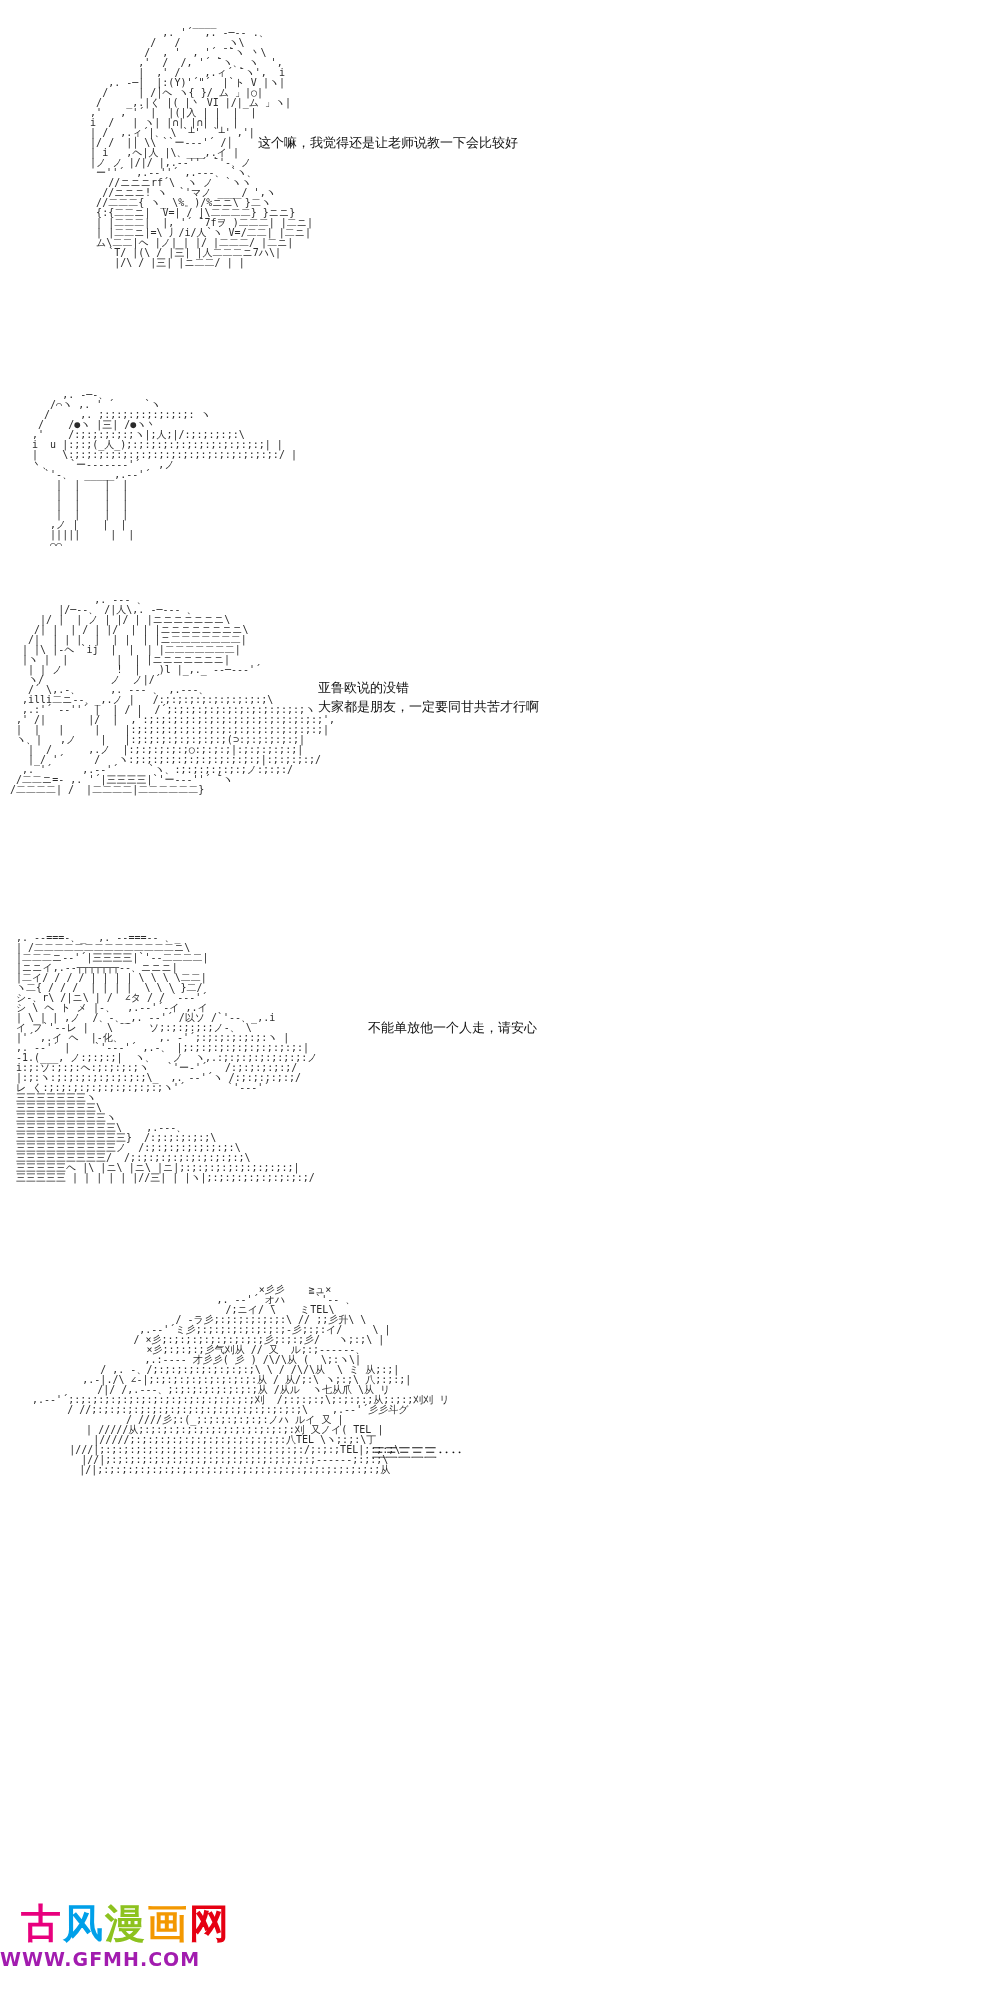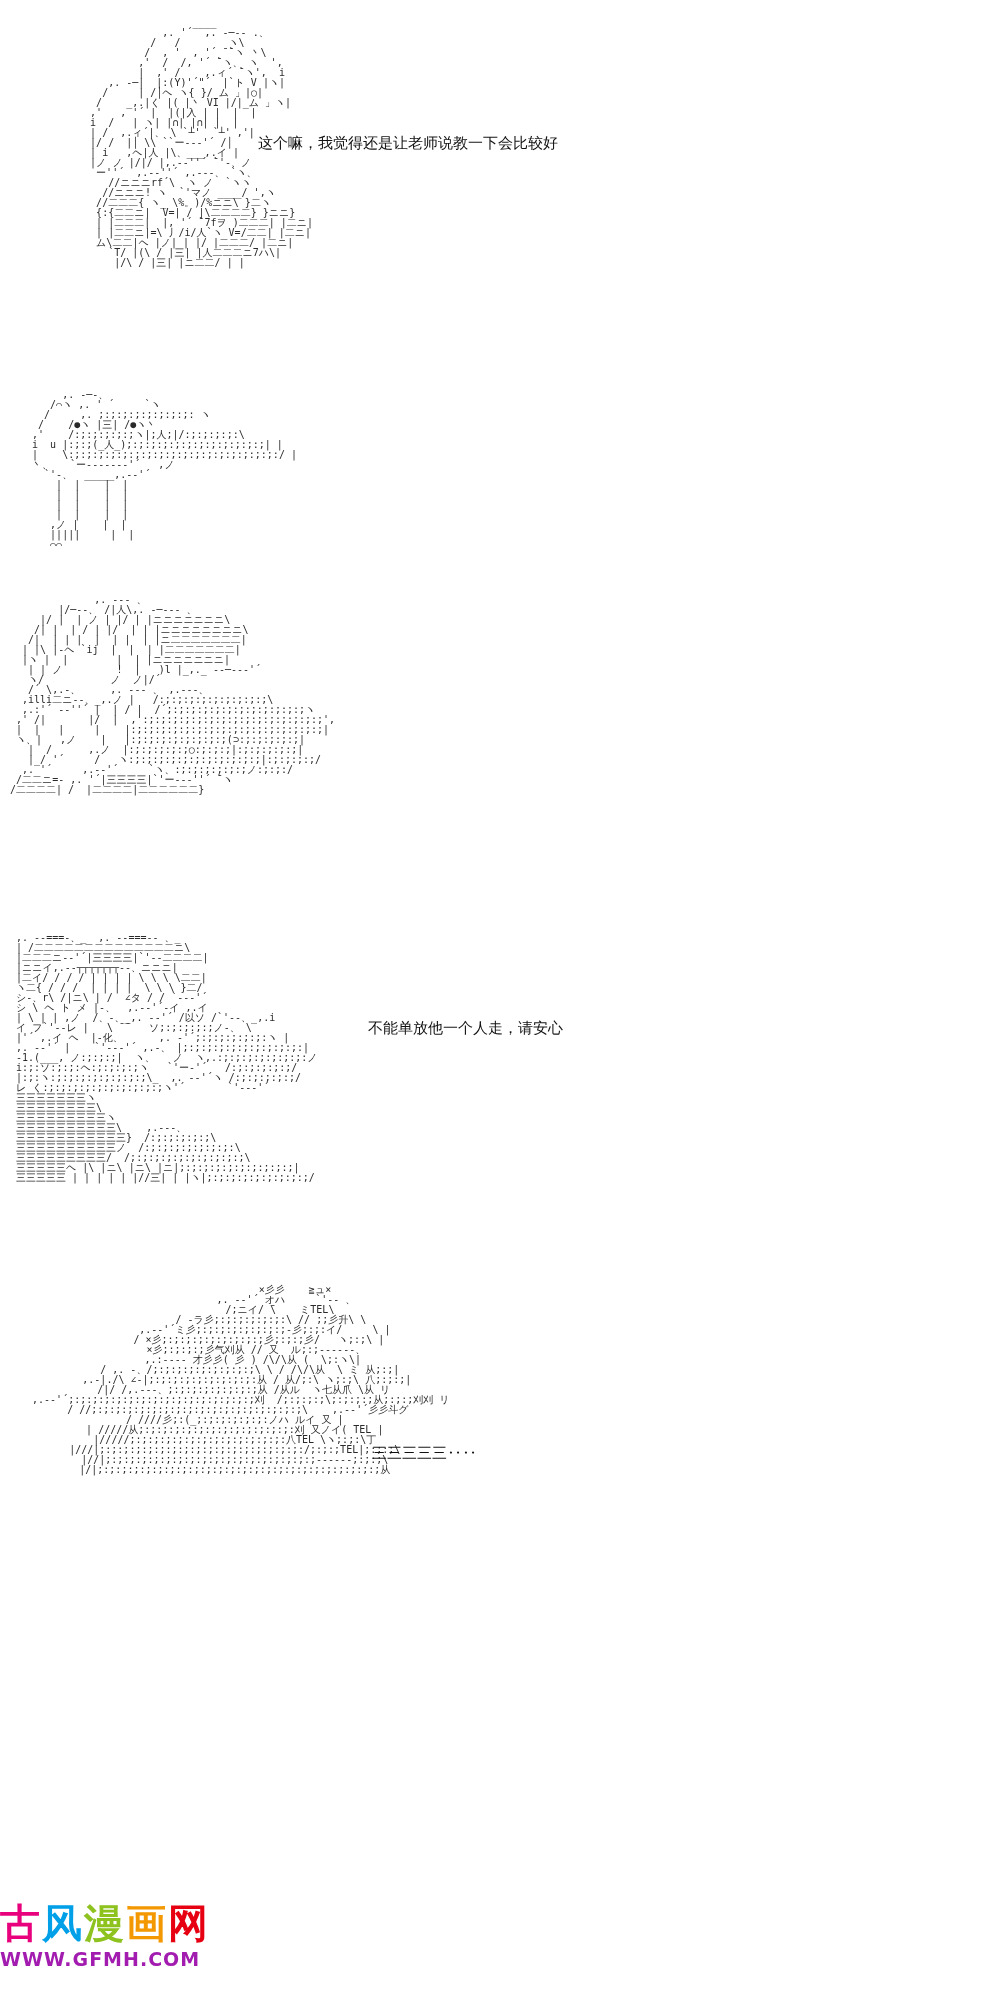--- a/index.html
+++ b/index.html
@@ -30,22 +30,22 @@
   .aa {
     font-size: 10px;
     line-height: 10px;
     color: #2a2a2a;
     white-space: pre;
     font-family: "DejaVu Sans Mono", monospace;
   }
   .dialog {
     position: absolute;
     white-space: pre;
-    font-family: Liberation Sans, sans-serif;
-    font-size: 15px;
+    font-family: Liberation Serif, serif;
+    font-size: 13px;
     line-height: 19px;
     color: #111111;
   }
   
   #panel1 { left: 60px; top: 8px; }
   #panel2 { left: 20px; top: 380px; }
   #panel3 { left: 10px; top: 585px; }
   #panel4 { left: 4px; top: 885px; margin-top: 48px; }
   #panel5 { left: 20px; top: 1275px; text-align: center; }
 
@@ -62,20 +62,21 @@
     top: 1900px;
     width: 260px;
     height: 96px;
   }
   .wm-text {
     font-family: "DejaVu Sans", sans-serif;
     font-size: 40px;
     font-weight: bold;
     line-height: 46px;
     letter-spacing: 2px;
+    padding-left: 21px;
   }
   .wm-c1 { color: #e8007d; }
   .wm-c2 { color: #00a0e9; }
   .wm-c3 { color: #8dc21f; }
   .wm-c4 { color: #f39800; }
   .wm-c5 { color: #e60012; }
   .wm-url {
     font-family: "DejaVu Sans", sans-serif;
     font-size: 19px;
     font-weight: bold;
@@ -146,20 +147,22 @@
   ,illi二ニ‐-、_,.ノ |   /:;:;:;:;:;:;:;:;:;\
   ,.:'´ -‐''´ |  | / |  /´;:;:;:;:;:;:;:;:;:;:;:;ヽ
  ,' /|       |/  |  ,':;:;:;:;:;:;:;:;:;:;:;:;:;:;:;',
  |  |   |     |    |:;:;:;:;:;:;:;:;:;:;:;:;:;:;:;:;|
  ヽ、|   ,ノ    |   |:;:;:;:;:;:;:;:;(⊃:;:;:;:;:;|
    |  /      ,.ノ  |:;:;:;:;:;○:;:;:;|:;:;:;:;:;|
    |_/ '´     /   ヽ:;:;:;:;:;:;:;:;:;:;:;|:;:;:;:;/
   ,. '´     ,.-‐'´     `ヽ、:;:;:;:;:;:;ノ:;:;:/
  /二二ニ=- ,. '´|三三三三|`'ー--‐''´ ̄`ヽ
 /二二二二| /  |二二二二|二二二二二二}</pre>
+  <div class="dialog" id="dlg3">亚鲁欧说的没错
+大家都是朋友，一定要同甘共苦才行啊</div>
 
   <pre class="panel aa" id="panel4">  ,. -‐===-、_  ,. -‐===‐- 、_
   | /二二二二二二二二二二二二二二ニ\
   |二二二ニ-‐'´|三三三三|`'‐-二二二二|
   |ニニイ,.-‐┬┬┬┬┬┬┬‐-、ニニニ|
   |二イ/ / / / | | | | \ \ \ \二二|
   ヽ二{ / / /  | | | |  \ \ \ }二/
   シ-、r\ /|ニ\ | /  ∠タ / / `‐-‐'´
   シ \ ヘ ト メ |-、  ,.-‐'´-イ ,.イ
   | \ | | ,ノ  /、-、_,. -‐'´ /以ソ /`'‐-、_,.i

